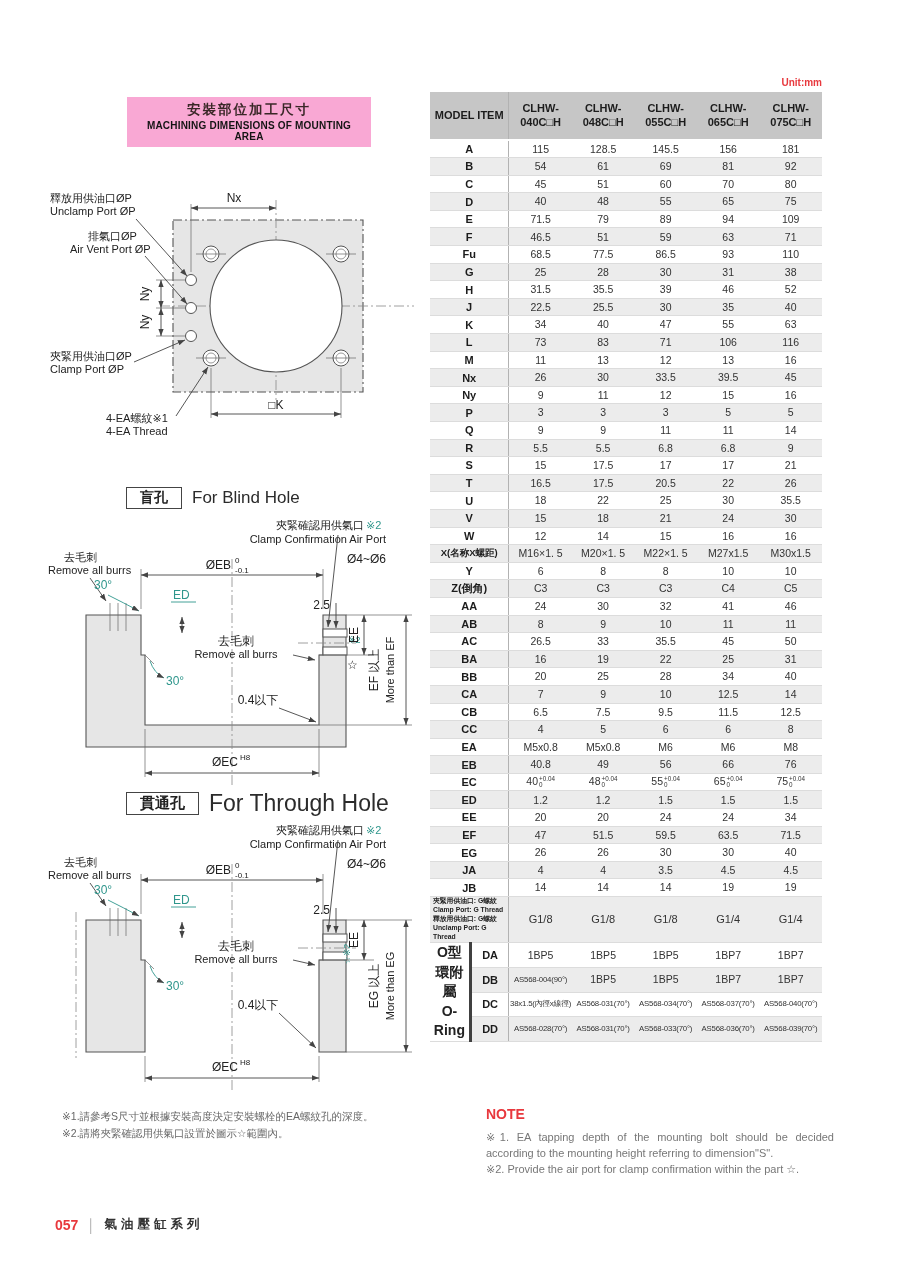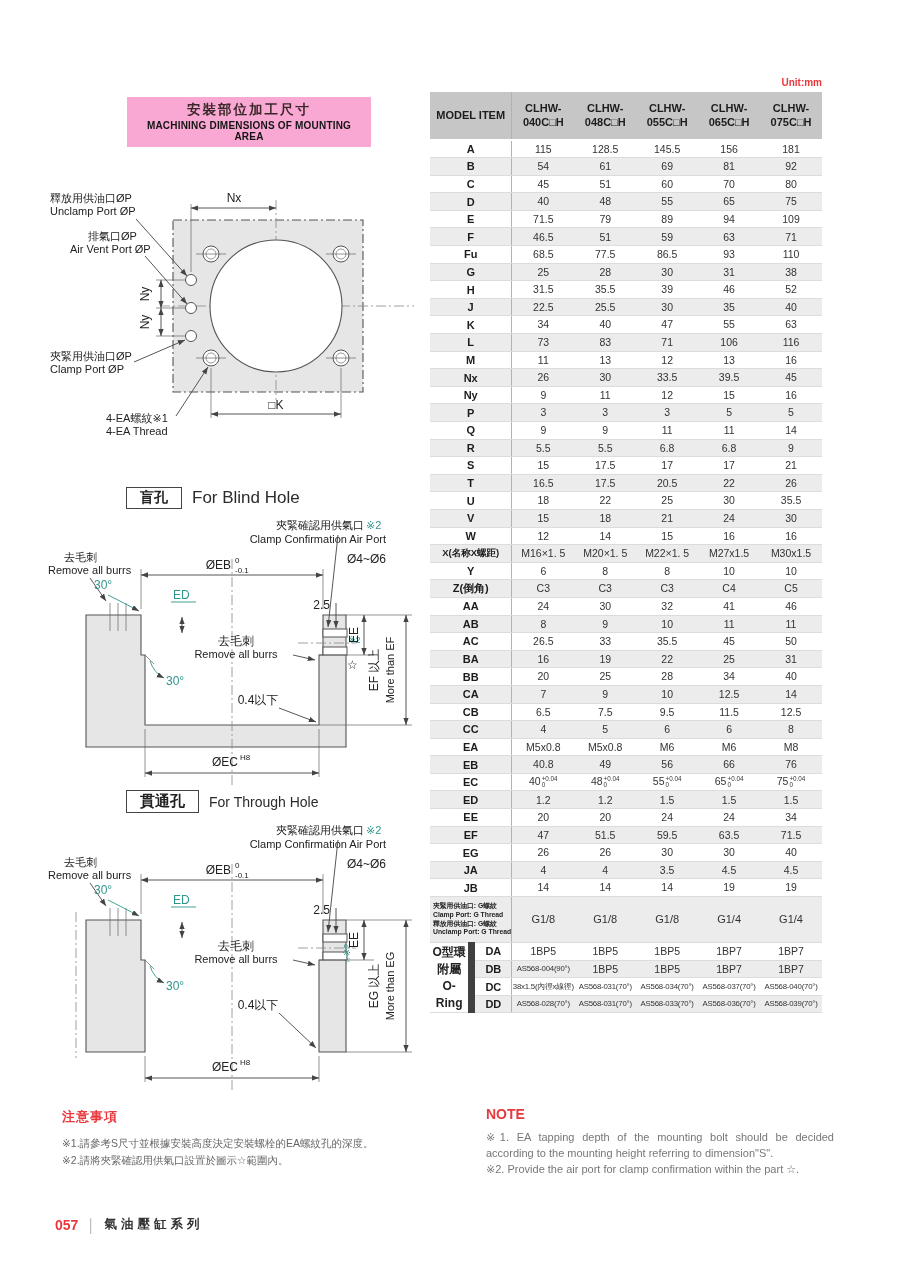--- a/index.html
+++ b/index.html
@@ -24,42 +24,42 @@
   tr.hdr th{background:#c6c6c6;height:47px;font-size:11px;font-weight:bold;color:#1c1c1c;border-bottom:2px solid #fff;line-height:1.25;}
   tbody tr{height:17.6px;}
   tbody tr.g{background:#ececec;}
   tbody th,tbody td{border-bottom:1px solid #dcdcdc;}
   tbody td{font-size:10.5px;color:#333;width:63px;line-height:1;}
   th.lab{font-weight:bold;color:#1c1c1c;font-size:11px;border-right:1px solid #b2b2b2;width:76px;}
   th.lab.sm{font-size:9.5px;}
   tr.thread{height:46px;}
   tr.thread th.tiny div{font-size:6.8px;line-height:1.3;font-weight:bold;text-align:left;padding-left:3px;color:#222;}
   tr.thread td{font-size:11px;}
-  th.group{width:39px;font-size:12px;font-weight:bold;border-right:7px solid #404040;line-height:1.4;}
+  th.group{width:39px;font-size:14px;font-weight:bold;border-right:3px solid #404040;line-height:1.4;}
   th.sub{width:37px;font-weight:bold;font-size:11px;border-right:1px solid #b2b2b2;color:#1c1c1c;}
   td.sm{font-size:7.8px;letter-spacing:-0.2px;}
   .tol{display:inline-flex;flex-direction:column;font-size:6.3px;line-height:6px;vertical-align:middle;margin-left:1px;color:#333;text-align:left;}
 
   
   svg text{font-size:11px;fill:#222;}
   svg .teal{fill:#2f968c;}
   svg .tl{stroke:#2f968c;stroke-width:0.9;fill:none;}
   svg .dim{stroke:#444;stroke-width:0.9;fill:none;}
   svg .ext{stroke:#666;stroke-width:0.7;fill:none;}
   svg .cl{stroke:#888;stroke-width:0.8;stroke-dasharray:10 3 2 3;fill:none;}
   svg .ld{stroke:#444;stroke-width:0.9;fill:none;}
   svg .met{fill:#e6e6e6;stroke:#555;stroke-width:1.1;}
   svg .s8{font-size:8px;}
   svg .s9{font-size:9px;}
   svg .s12{font-size:12px;}
 
   .dtitle{display:flex;align-items:center;}
   .dtitle .tag{border:1.6px solid #444;padding:1px 13px;font-weight:bold;font-size:14px;color:#222;}
   .dtitle .ttext{margin-left:10px;font-size:17px;color:#2b2b2b;}
-  .dtitle.big .ttext{font-size:14px;}
+  .dtitle.big .ttext{font-size:23px;}
   .dtitle.big .tag{font-size:15px;}
 
   
   .noteszh{left:62px;top:1108px;width:370px;}
   .noteszh .ntitle{color:#e8383d;font-size:13px;font-weight:bold;margin-bottom:9px;letter-spacing:1px;}
   .noteszh .nline{font-size:10.5px;color:#666;line-height:1.65;}
   .notesen{left:486px;top:1106px;width:348px;}
   .notesen .ntitle{color:#e8383d;font-size:14px;font-weight:bold;margin-bottom:8px;}
   .notesen .np{font-size:11px;color:#777;line-height:1.45;text-align:justify;margin:0;}
 
@@ -746,21 +746,20 @@
           <td class="sm">AS568-031(70°)</td>
           <td class="sm">AS568-033(70°)</td>
           <td class="sm">AS568-036(70°)</td>
           <td class="sm">AS568-039(70°)</td>
         </tr>
       </tbody>
     </table>
 </div>
 
 <div class="abs noteszh">
-  <div class="ntitle">注意事項</div>
   <div class="nline">※1.請參考S尺寸並根據安裝高度決定安裝螺栓的EA螺紋孔的深度。</div>
   <div class="nline">※2.請將夾緊確認用供氣口設置於圖示☆範圍內。</div>
 </div>
 
 <div class="abs notesen">
   <div class="ntitle">NOTE</div>
   <p class="np">※1. EA tapping depth of the mounting bolt should be decided according to the mounting height referring to dimension"S".</p>
   <p class="np">※2. Provide the air port for clamp confirmation within the part ☆.</p>
 </div>
 

